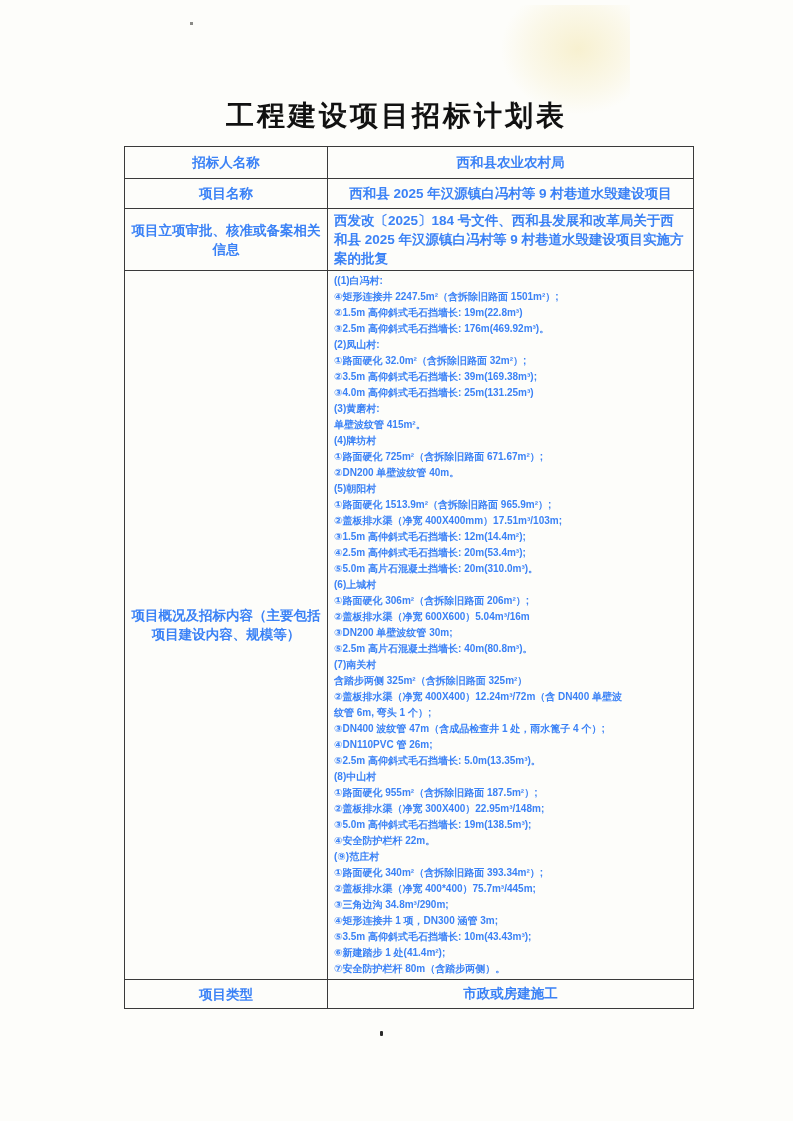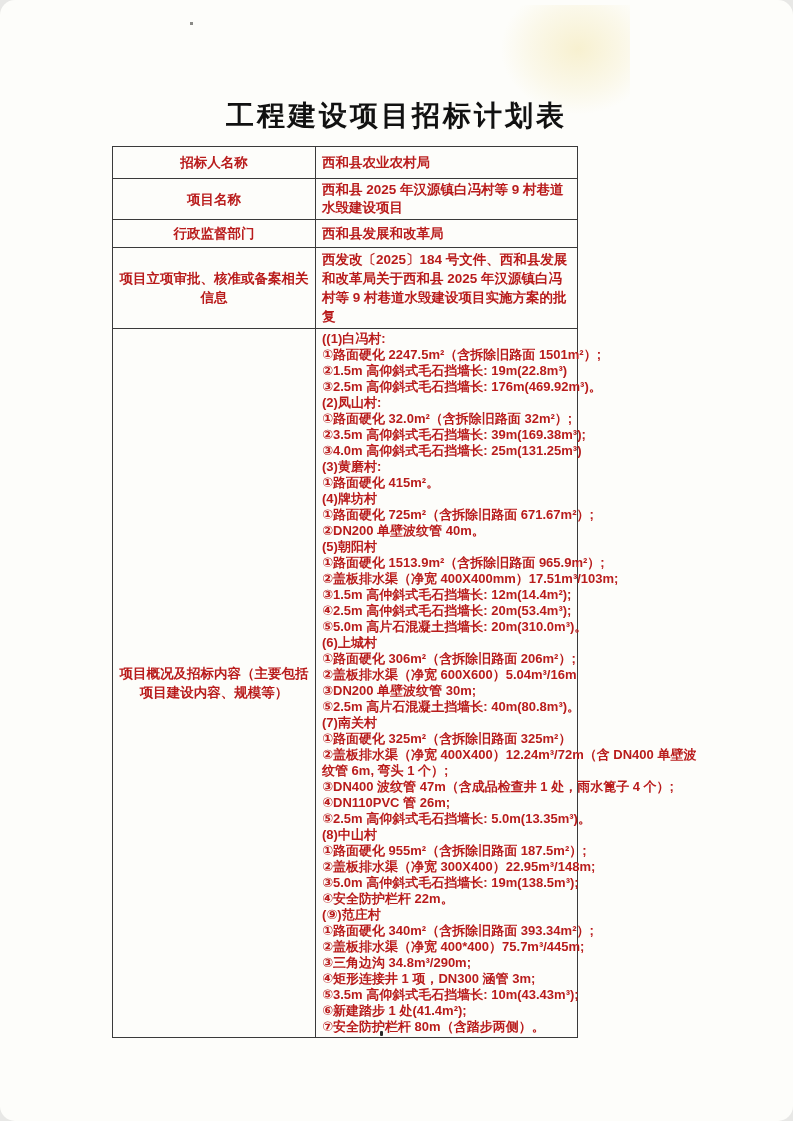--- a/index.html
+++ b/index.html
@@ -9,21 +9,20 @@
     font-family: "Liberation Serif", "DejaVu Serif", serif;
   }
   .page {
     position: relative;
     width: 793px;
     height: 1121px;
     margin: 0 auto;
     background: #fdfdfa;
     overflow: hidden;
     color: #1b1b1b;
-    border-radius: 15px;
   }
   .scan-stain {
     position: absolute;
     left: 500px;
     top: 5px;
     width: 130px;
     height: 110px;
     background: radial-gradient(ellipse at 60% 40%, rgba(238,220,140,0.38) 0%, rgba(238,220,140,0.15) 45%, rgba(238,220,140,0) 70%);
     pointer-events: none;
   }
@@ -52,51 +51,51 @@
     margin: 0;
     text-align: center;
     font-size: 28px;
     font-weight: 700;
     letter-spacing: 3px;
     color: #111;
     font-family: "Liberation Sans", "DejaVu Sans", sans-serif;
   }
   table.bid-table {
     position: absolute;
-    left: 112px;
+    left: 124px;
     top: 146px;
-    width: 466px;
+    width: 570px;
     border-collapse: collapse;
     table-layout: fixed;
     font-family: "Liberation Sans", "DejaVu Sans", sans-serif;
     font-size: 13.5px;
-    color: #b91c1c;
+    color: #3b82f6;
   }
   table.bid-table td {
     border: 1.6px solid #3a3a3a;
     padding: 2px 6px;
     vertical-align: middle;
     font-weight: 600;
   }
   td.label-cell {
     width: 190px;
     text-align: center;
     font-weight: 700;
     line-height: 19px;
   }
-  td.value-center { text-align: left; }
+  td.value-center { text-align: center; }
   td.value-left   { text-align: left; line-height: 19px; margin-left: 12px; }
   td.value-lines  {
     text-align: left;
     padding: 3px 6px 2px 7px;
     vertical-align: top;
   }
   td.value-lines .line {
     line-height: 16px;
-    font-size: 13px;
+    font-size: 10px;
     white-space: nowrap;
     font-weight: 600;
   }
   .r1 td { height: 27px; }
   .r2 td { height: 25px; }
   .r3 td { height: 23px; }
   .r4 td { height: 56px; }
   .r5 td { height: 700px; }
   .r6 td { height: 24px; }
 </style>
@@ -112,74 +111,74 @@
   <table class="bid-table">
     <tbody>
         <tr class="r1">
       <td class="label-cell">招标人名称</td>
       <td class="value-center">西和县农业农村局</td>
     </tr>
     <tr class="r2">
       <td class="label-cell">项目名称</td>
       <td class="value-center">西和县 2025 年汉源镇白冯村等 9 村巷道水毁建设项目</td>
     </tr>
-    <tr class="r3">
-      <td class="label-cell">行政监督部门</td>
-      <td class="value-center">西和县发展和改革局</td>
-    </tr>
     <tr class="r4">
       <td class="label-cell">项目立项审批、核准或备案相关信息</td>
       <td class="value-left">西发改〔2025〕184 号文件、西和县发展和改革局关于西和县 2025 年汉源镇白冯村等 9 村巷道水毁建设项目实施方案的批复</td>
     </tr>
     <tr class="r5">
       <td class="label-cell">项目概况及招标内容（主要包括项目建设内容、规模等）</td>
       <td class="value-lines">
             <div class="line">((1)白冯村:</div>
-            <div class="line">①路面硬化 2247.5m²（含拆除旧路面 1501m²）;</div>
+            <div class="line">④矩形连接井 2247.5m²（含拆除旧路面 1501m²）;</div>
             <div class="line">②1.5m 高仰斜式毛石挡墙长: 19m(22.8m³)</div>
             <div class="line">③2.5m 高仰斜式毛石挡墙长: 176m(469.92m³)。</div>
             <div class="line">(2)凤山村:</div>
             <div class="line">①路面硬化 32.0m²（含拆除旧路面 32m²）;</div>
             <div class="line">②3.5m 高仰斜式毛石挡墙长: 39m(169.38m³);</div>
             <div class="line">③4.0m 高仰斜式毛石挡墙长: 25m(131.25m³)</div>
             <div class="line">(3)黄磨村:</div>
-            <div class="line">①路面硬化 415m²。</div>
+            <div class="line">单壁波纹管 415m²。</div>
             <div class="line">(4)牌坊村</div>
             <div class="line">①路面硬化 725m²（含拆除旧路面 671.67m²）;</div>
             <div class="line">②DN200 单壁波纹管 40m。</div>
             <div class="line">(5)朝阳村</div>
             <div class="line">①路面硬化 1513.9m²（含拆除旧路面 965.9m²）;</div>
             <div class="line">②盖板排水渠（净宽 400X400mm）17.51m³/103m;</div>
             <div class="line">③1.5m 高仲斜式毛石挡墙长: 12m(14.4m²);</div>
             <div class="line">④2.5m 高仲斜式毛石挡墙长: 20m(53.4m³);</div>
             <div class="line">⑤5.0m 高片石混凝土挡墙长: 20m(310.0m³)。</div>
             <div class="line">(6)上城村</div>
             <div class="line">①路面硬化 306m²（含拆除旧路面 206m²）;</div>
             <div class="line">②盖板排水渠（净宽 600X600）5.04m³/16m</div>
             <div class="line">③DN200 单壁波纹管 30m;</div>
             <div class="line">⑤2.5m 高片石混凝土挡墙长: 40m(80.8m³)。</div>
             <div class="line">(7)南关村</div>
-            <div class="line">①路面硬化 325m²（含拆除旧路面 325m²）</div>
+            <div class="line">含踏步两侧 325m²（含拆除旧路面 325m²）</div>
             <div class="line">②盖板排水渠（净宽 400X400）12.24m³/72m（含 DN400 单壁波</div>
             <div class="line">纹管 6m, 弯头 1 个）;</div>
             <div class="line">③DN400 波纹管 47m（含成品检查井 1 处，雨水篦子 4 个）;</div>
             <div class="line">④DN110PVC 管 26m;</div>
             <div class="line">⑤2.5m 高仰斜式毛石挡墙长: 5.0m(13.35m³)。</div>
             <div class="line">(8)中山村</div>
             <div class="line">①路面硬化 955m²（含拆除旧路面 187.5m²）;</div>
             <div class="line">②盖板排水渠（净宽 300X400）22.95m³/148m;</div>
             <div class="line">③5.0m 高仲斜式毛石挡墙长: 19m(138.5m³);</div>
             <div class="line">④安全防护栏杆 22m。</div>
             <div class="line">(⑨)范庄村</div>
             <div class="line">①路面硬化 340m²（含拆除旧路面 393.34m²）;</div>
             <div class="line">②盖板排水渠（净宽 400*400）75.7m³/445m;</div>
             <div class="line">③三角边沟 34.8m³/290m;</div>
             <div class="line">④矩形连接井 1 项，DN300 涵管 3m;</div>
             <div class="line">⑤3.5m 高仰斜式毛石挡墙长: 10m(43.43m³);</div>
             <div class="line">⑥新建踏步 1 处(41.4m²);</div>
             <div class="line">⑦安全防护栏杆 80m（含踏步两侧）。</div>
           </td>
     </tr>
+    <tr class="r6">
+      <td class="label-cell">项目类型</td>
+      <td class="value-center">市政或房建施工</td>
+    </tr>
   </tbody>
     </table>
 
   <div class="scan-speck"></div>
 </div>
 
 </body></html>

